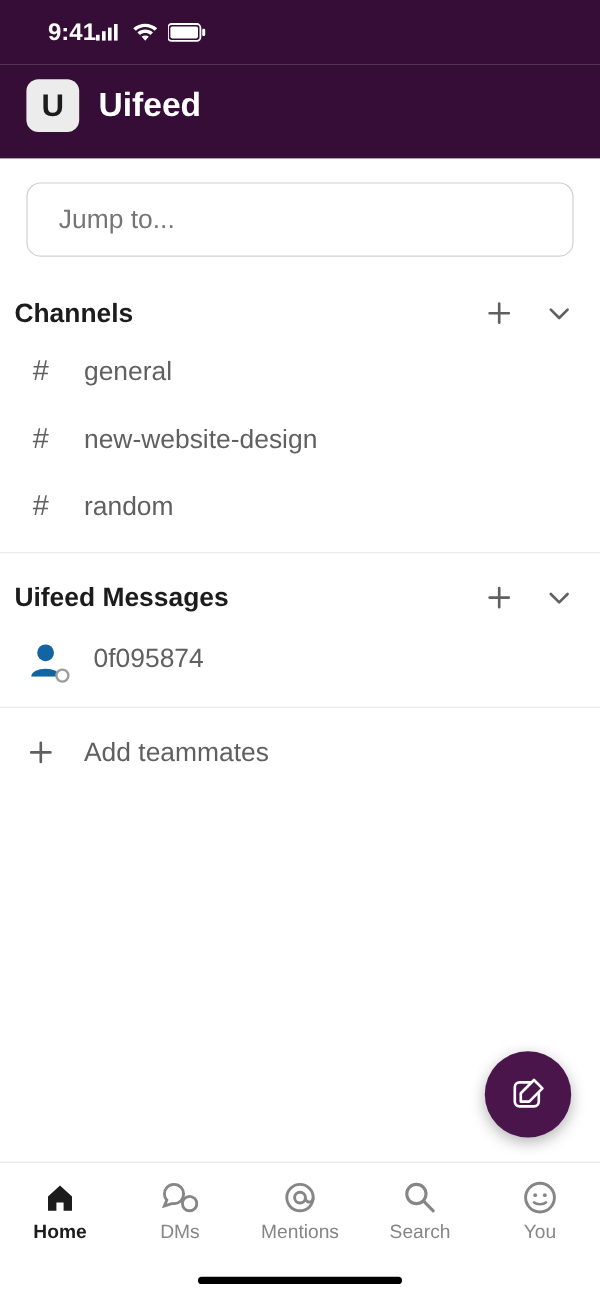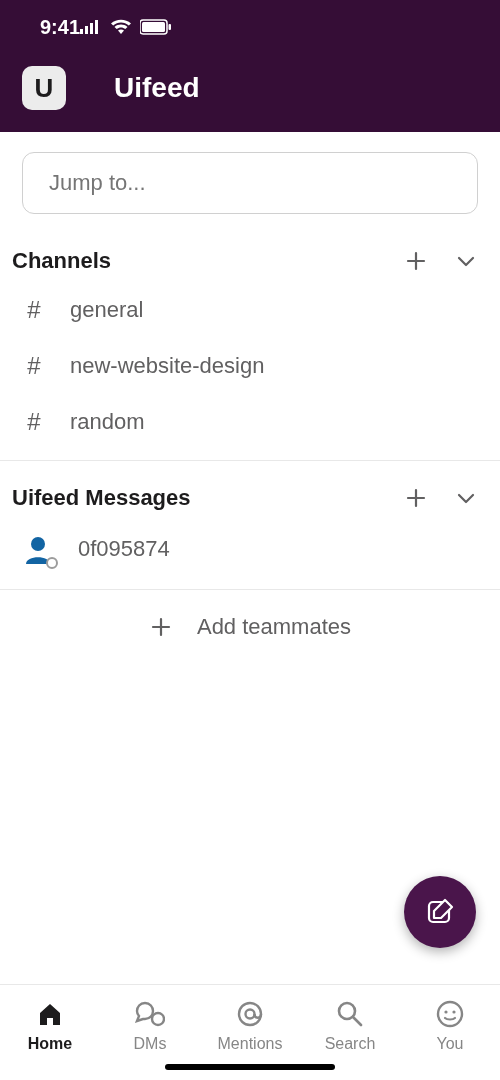--- a/index.html
+++ b/index.html
@@ -1,38 +1,38 @@
 <!DOCTYPE html>
 <html><head>
 <meta charset="utf-8">
 <style>
   * { box-sizing: border-box; margin: 0; padding: 0; }
   html, body { width: 500px; height: 1080px; font-family: -apple-system, "Helvetica Neue", Arial, sans-serif; background: #fff; color: #1d1c1d; }
   .status-bar { height: 54px; background: #350d36; color: #fff; display: flex; align-items: center; padding: 0 24px 0 40px; font-weight: 600; font-size: 20px; }
   .status-right { display: flex; align-items: center; gap: 8px; }
   .header { background: #350d36; color: #fff; display: flex; align-items: center; padding: 12px 22px 22px 22px; gap: 16px; }
   .workspace-icon { width: 44px; height: 44px; background: #ececec; color: #1d1c1d; border-radius: 10px; display: flex; align-items: center; justify-content: center; font-weight: 800; font-size: 26px; }
-  .workspace-name { font-size: 28px; font-weight: 800; margin-left: 32px; }
+  .workspace-name { font-size: 28px; font-weight: 800; }
   .search-wrap { padding: 20px 22px 10px 22px; }
   .search-box { width: 100%; height: 62px; border: 1px solid #d0d0d0; border-radius: 12px; font-size: 22px; color: #6b6b6b; padding: 0 26px; background: #fff; }
   .section-header { display: flex; align-items: center; justify-content: space-between; padding: 24px 22px 8px 12px; }
   .section-title { font-size: 22px; font-weight: 700; color: #1d1c1d; }
   .section-actions { display: flex; align-items: center; gap: 26px; color: #616061; }
   .row { display: flex; align-items: center; gap: 24px; padding: 14px 22px; font-size: 22px; color: #616061; }
   .hash { width: 24px; text-align: center; font-size: 24px; color: #616061; font-weight: 500; }
   .divider { height: 1px; background: #e8e8e8; margin-top: 10px; }
   .dm-avatar { width: 32px; height: 32px; border-radius: 6px; position: relative; display:flex; align-items:center; justify-content:center; }
   .dm-avatar.self { background: #4a154b; }
   .dm-avatar.other { background: transparent; }
   .presence-dot { position: absolute; bottom: -4px; right: -4px; width: 12px; height: 12px; border-radius: 50%; border: 2px solid #fff; }
   .presence-active { background: #2bac76; }
   .presence-away { background: #fff; border: 2px solid #9c9c9c; }
-  .add-row { display: flex; align-items: center; gap: 24px; padding: 24px 22px; font-size: 22px; color: #616061; justify-content: center; }
+  .add-row { display: flex; align-items: center; gap: 24px; padding: 24px 22px; font-size: 22px; color: #616061; }
   .fab { position: absolute; right: 24px; bottom: 132px; width: 72px; height: 72px; border-radius: 50%; background: #4a154b; color: #fff; display: flex; align-items: center; justify-content: center; box-shadow: 0 4px 12px rgba(0,0,0,.3); }
-  .nav { position: absolute; bottom: 0; left: 0; width: 500px; height: 96px; border-top: 1px solid #e8e8e8; background: #fff; display: flex; }
+  .nav { position: absolute; bottom: 0; left: 0; width: 500px; height: 112px; border-top: 1px solid #e8e8e8; background: #fff; display: flex; }
   .nav-item { flex: 1; display: flex; flex-direction: column; align-items: center; justify-content: flex-start; padding-top: 14px; gap: 6px; color: #868686; font-size: 16px; font-weight: 500; }
   .nav-item.active { color: #1d1c1d; font-weight: 700; }
   .nav-icon { width: 30px; height: 30px; display: flex; align-items: center; justify-content: center; }
   .home-indicator { position: absolute; bottom: 10px; left: 50%; transform: translateX(-50%); width: 170px; height: 6px; background: #000; border-radius: 3px; }
   .screen { position: relative; width: 500px; height: 1080px; overflow: hidden; }
   svg { display: block; }
 </style>
 </head>
 <body>
 

